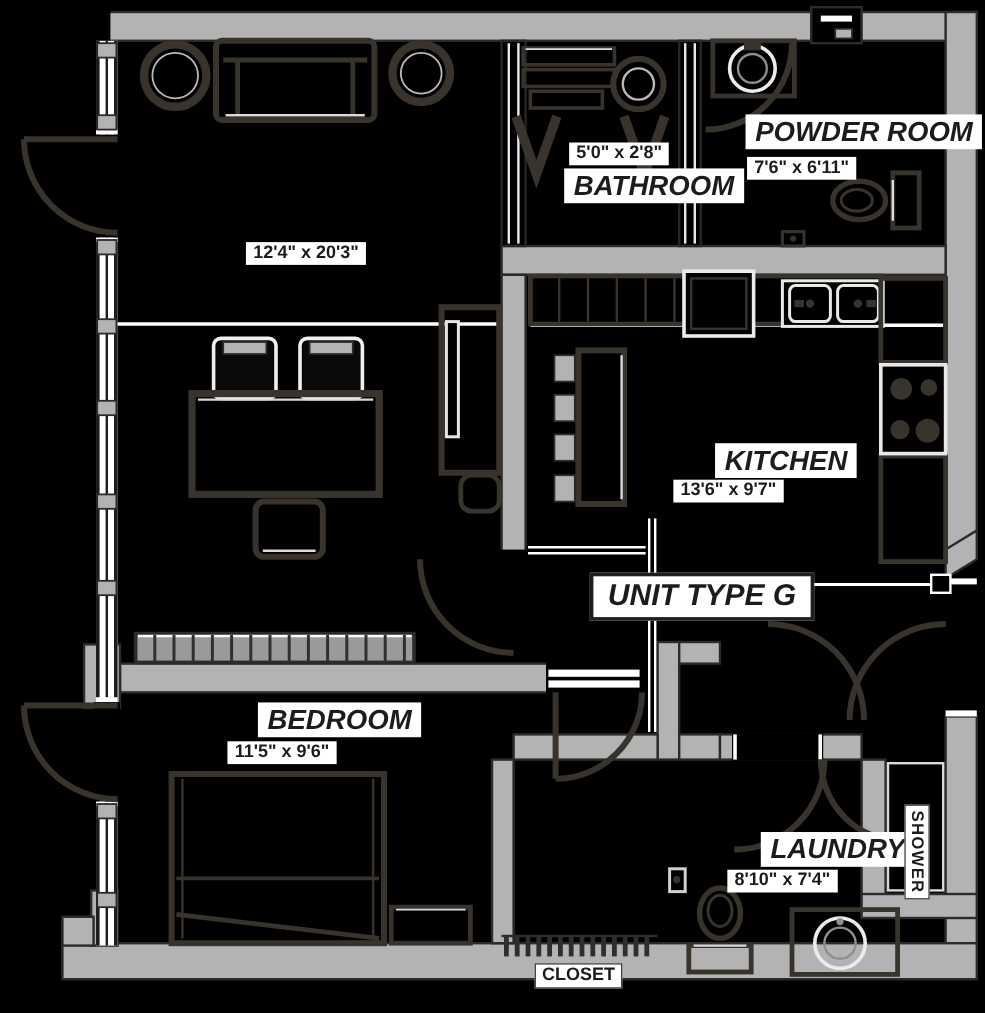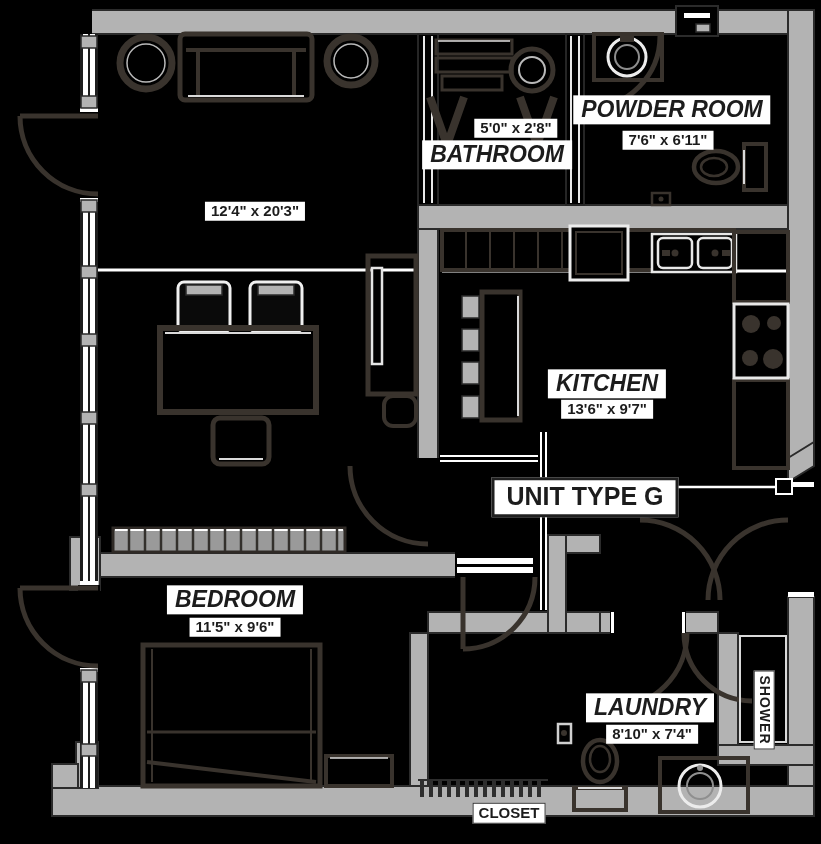--- a/index.html
+++ b/index.html
@@ -10,23 +10,23 @@
   .chip{fill:var(--wall-fill,#b3b3b3);stroke:var(--wall-outline,#2b2b2b);stroke-width:1.5;}
   .blk{fill:#000;}
   .dk{stroke:var(--line-dark,#39332d);fill:none;}
   .dkf{fill:var(--line-dark,#39332d);}
   .wt{stroke:#fff;fill:none;}
   .wtf{fill:#fff;}
   .ltf{fill:#e9e9e9;}
   .lt{stroke:#dadada;fill:none;}
   .label{position:absolute;transform:translate(-50%,-50%);background:var(--label-bg,#fff);
          color:var(--label-text,#1c1c1c);font-weight:bold;white-space:nowrap;z-index:5;line-height:1.1;}
-  .room-name{font-style:italic;font-size:23px;padding:2px 8px;}
+  .room-name{font-style:italic;font-size:23px;padding:2px 8px;margin-left:48px;}
   .room-dims{font-size:15px;padding:1px 6px;}
-  .unit-label{font-size:25px;padding:3px 12px;border:3px solid #1f1f1f;}
+  .unit-label{font-style:italic;font-size:25px;padding:3px 12px;border:3px solid #1f1f1f;}
   .small-label{font-size:15px;padding:1px 5px;border:1px solid #2f2f2f;}
   .shower-label{font-size:14px;padding:2px 4px;border:1px solid #2f2f2f;
                 transform:translate(-50%,-50%) rotate(90deg);letter-spacing:1px;}
 </style>
 </head>
 <body>
 
 <div class="stage">
 <svg width="821" height="844" viewBox="0 0 821 844">
 
@@ -327,15 +327,15 @@
   <div class="label room-dims" style="left:607px;top:409px">13'6" x 9'7"</div>
 
   <div class="label unit-label" style="left:585px;top:497px">UNIT TYPE G</div>
 
   <div class="label room-name" style="left:235px;top:600px">BEDROOM</div>
   <div class="label room-dims" style="left:235px;top:627px">11'5" x 9'6"</div>
 
   <div class="label room-name" style="left:650px;top:708px">LAUNDRY</div>
   <div class="label room-dims" style="left:652px;top:734px">8'10" x 7'4"</div>
 
-  <div class="label small-label" style="left:509px;top:813px">CLOSET</div>
+  <div class="label small-label" style="left:482px;top:813px">CLOSET</div>
   <div class="label shower-label" style="left:764px;top:710px">SHOWER</div>
 </div>
 
 </body></html>

